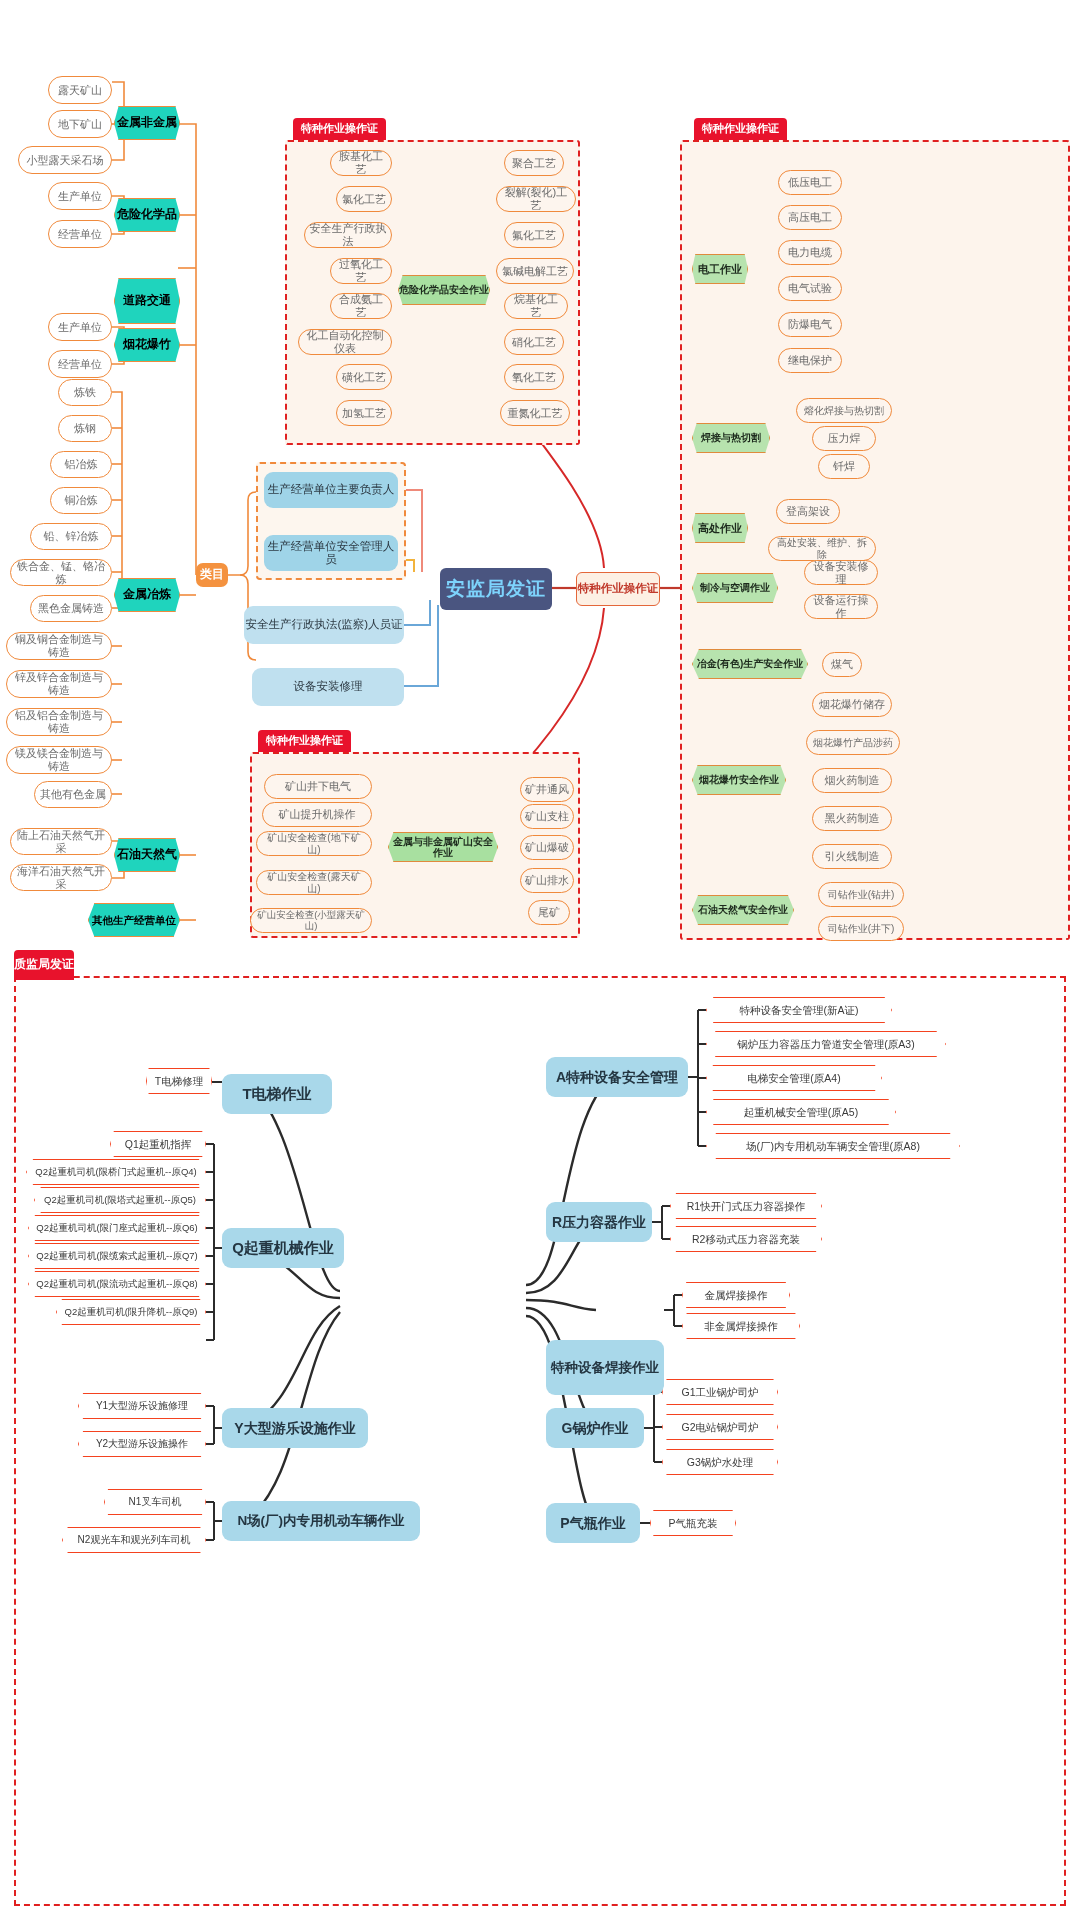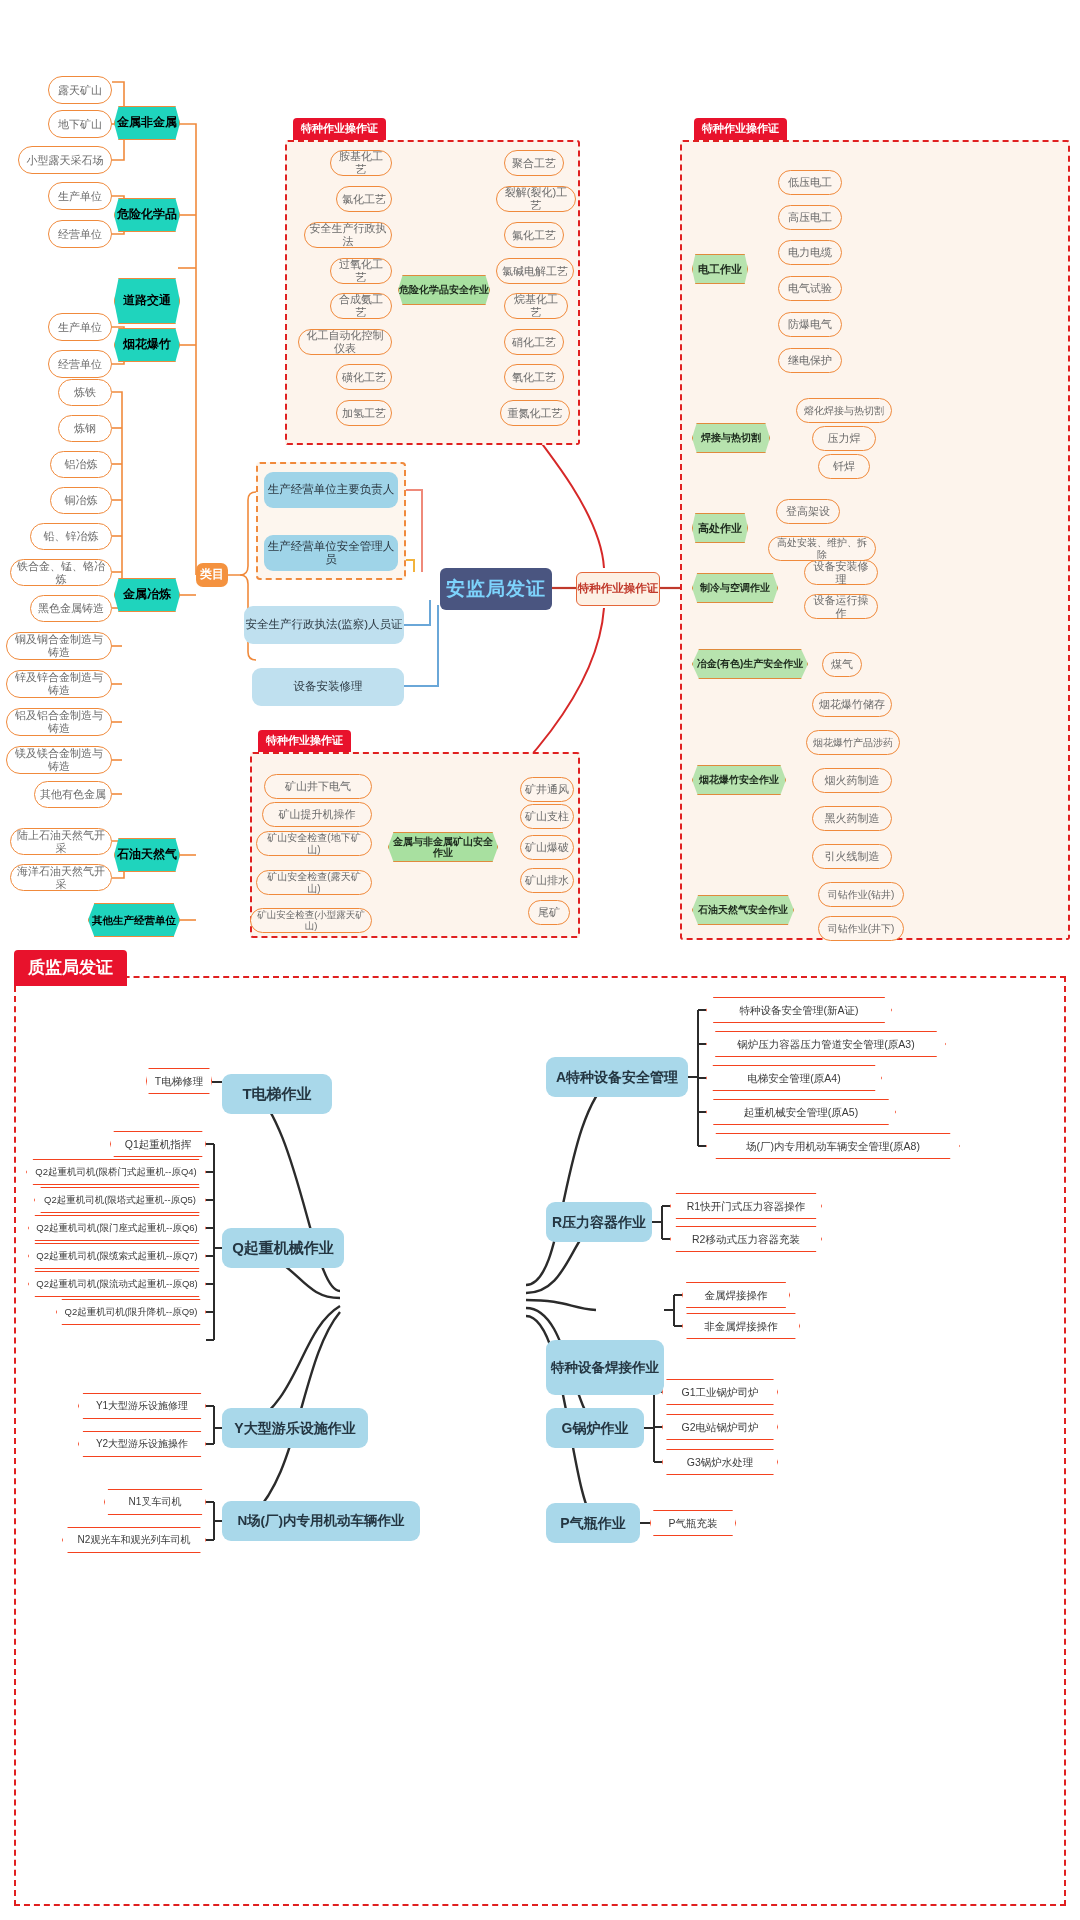--- a/index.html
+++ b/index.html
@@ -97,21 +97,21 @@
   }
   .panel-orange{
     position:absolute;box-sizing:border-box;
     border:2px dashed #f08a3c;background:#fdf6ee;border-radius:4px;
   }
   .panel-label{
     position:absolute;background:#e8122c;color:#ffffff;font-weight:bold;
     font-size:11px;padding:3px 8px 4px;border-radius:4px 4px 0 0;
     white-space:nowrap;
   }
-  .panel-label.big{font-size:17px;padding:6px 14px 7px;}
+  .panel-label.big{font-size:12px;padding:6px 0 7px;}
   
   .panel-bottom{
     position:absolute;box-sizing:border-box;
     border:2px dashed #e02020;background:transparent;
   }
 </style>
 </head>
 <body>
 
 <div id="canvas">

